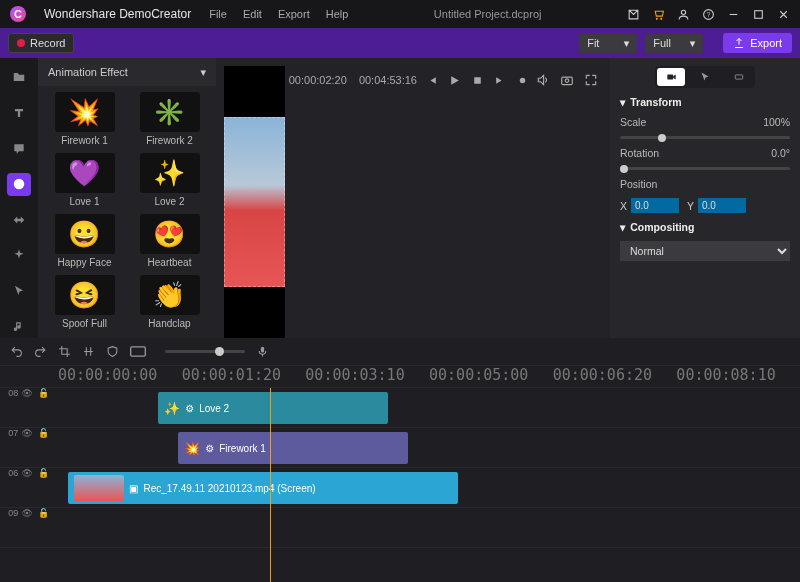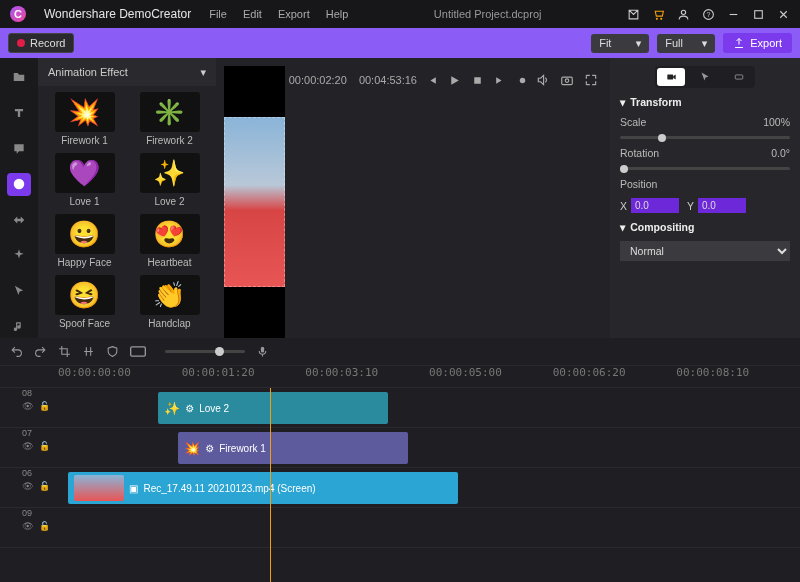--- a/index.html
+++ b/index.html
@@ -5,21 +5,21 @@
 * { margin:0; padding:0; box-sizing:border-box; font-family:-apple-system,BlinkMacSystemFont,"Segoe UI",sans-serif; }
 body { width:800px; height:582px; background:#1f1f23; color:#ccc; font-size:11px; overflow:hidden; }
 .titlebar { height:28px; background:#17171a; display:flex; align-items:center; padding:0 10px; gap:18px; }
 .titlebar .logo { width:16px; height:16px; border-radius:50%; background:linear-gradient(135deg,#a855f7,#ec4899); display:flex; align-items:center; justify-content:center; color:#fff; font-weight:bold; font-size:11px; }
 .titlebar .brand { color:#e5e5e5; font-size:12px; }
 .titlebar .menu { display:flex; gap:16px; color:#aaa; }
 .titlebar .menu span { cursor:pointer; }
 .titlebar .project { flex:1; text-align:center; color:#999; }
 .titlebar .tb-icons { display:flex; gap:12px; align-items:center; }
 .titlebar .tb-icons svg { width:13px; height:13px; }
-.topbar { height:30px; background:#8b5cf6; display:flex; align-items:center; padding:4px 8px; gap:8px; }
+.topbar { height:30px; background:#4c1d95; display:flex; align-items:center; padding:4px 8px; gap:20px; }
 .record-btn { background:#2a2a2e; border:1px solid #444; border-radius:3px; padding:3px 8px; display:flex; align-items:center; gap:5px; color:#ddd; cursor:pointer; }
 .record-btn .dot { width:8px; height:8px; border-radius:50%; background:#e11d48; }
 .dd { background:#3a3a3f; border-radius:3px; padding:3px 8px; width:58px; display:flex; justify-content:space-between; align-items:center; color:#ddd; cursor:pointer; }
 .export-btn { background:#7c3aed; border-radius:3px; padding:4px 10px; display:flex; align-items:center; gap:5px; color:#fff; cursor:pointer; margin-left:auto; }
 .main { display:flex; height:280px; }
 .sidebar { width:38px; background:#1a1a1d; display:flex; flex-direction:column; align-items:center; padding-top:8px; gap:13px; }
 .sidebar .sb-ic { width:24px; height:24px; display:flex; align-items:center; justify-content:center; border-radius:4px; cursor:pointer; color:#888; }
 .sidebar .sb-ic.active { background:#7c3aed; color:#fff; }
 .assets { width:178px; background:#232327; display:flex; flex-direction:column; }
 .assets-hdr { height:28px; display:flex; align-items:center; padding:0 10px; background:#2a2a2e; justify-content:space-between; cursor:pointer; }
@@ -41,31 +41,31 @@
 .props { width:190px; background:#27272b; padding:8px 10px; display:flex; flex-direction:column; gap:8px; font-size:10.5px; }
 .props .toggle-row { display:flex; gap:6px; background:#1f1f23; border-radius:4px; padding:2px; width:fit-content; margin:0 auto; }
 .props .tgl { width:28px; height:18px; display:flex; align-items:center; justify-content:center; border-radius:3px; cursor:pointer; color:#999; }
 .props .tgl.active { background:#fff; color:#222; }
 .props .sec-hdr { display:flex; align-items:center; gap:5px; font-weight:600; color:#eee; cursor:pointer; }
 .props .row { display:flex; justify-content:space-between; align-items:center; color:#bbb; }
 .props .slider { height:3px; background:#444; border-radius:2px; position:relative; }
 .props .slider .knob { position:absolute; width:8px; height:8px; border-radius:50%; background:#ccc; top:-2.5px; }
 .props .xy { display:flex; gap:8px; }
 .props .xy .fld { display:flex; align-items:center; gap:4px; }
-.props .xy input { width:48px; background:#6d28d9; border:none; color:#ddd; padding:2px 4px; font-size:10px; }
+.props .xy input { width:48px; background:#0369a1; border:none; color:#ddd; padding:2px 4px; font-size:10px; }
 .props select { background:#3a3a3f; border:none; color:#ddd; padding:3px 6px; width:100%; font-size:10.5px; }
 .timeline { height:244px; background:#1f1f23; display:flex; flex-direction:column; }
 .tl-toolbar { height:28px; display:flex; align-items:center; gap:11px; padding:0 10px; border-bottom:1px solid #2a2a2e; color:#999; }
 .tl-toolbar .zoom { width:80px; height:3px; background:#444; border-radius:2px; position:relative; margin-left:8px; }
 .tl-toolbar .zoom .knob { position:absolute; width:9px; height:9px; border-radius:50%; background:#ccc; top:-3px; left:50px; }
 .tl-ruler { height:22px; display:flex; position:relative; padding-left:58px; border-bottom:1px solid #2a2a2e; }
-.tl-ruler .tick { flex:1; font-size:11px; color:#777; position:relative; font-family:monospace; }
+.tl-ruler .tick { flex:1; font-size:15px; color:#777; position:relative; font-family:monospace; }
 .tl-tracks { flex:1; position:relative; overflow:hidden; }
 .track { height:40px; display:flex; border-bottom:1px solid #2a2a2e; }
-.track-hdr { width:58px; display:flex; flex-direction:column; padding-left:22px; gap:3px; color:#888; font-size:9px; }
+.track-hdr { width:58px; display:flex; flex-direction:row; justify-content:center; padding-left:0; gap:3px; color:#888; font-size:9px; }
 .track-hdr .icons { display:flex; gap:6px; }
 .track-body { flex:1; position:relative; }
 .clip { position:absolute; top:4px; height:32px; border-radius:2px; display:flex; align-items:center; gap:5px; padding:0 6px; color:#fff; font-size:10px; overflow:hidden; cursor:pointer; }
 .clip.teal { background:#2a8a9e; }
 .clip.purple { background:#5d5a9e; }
 .clip.blue { background:#2aa5d4; }
 .clip .clip-thumb { width:50px; height:26px; background:linear-gradient(#8ab4d8,#e85555); border-radius:2px; }
 .playhead { position:absolute; top:0; bottom:0; width:1px; background:#f59e0b; left:270px; z-index:5; }
 .playhead::before { content:""; position:absolute; top:-22px; left:-4px; width:9px; height:9px; background:#f59e0b; border-radius:2px; }
 svg { fill:currentColor; }
@@ -202,21 +202,21 @@
       <div class="asset">
           <div class="thumb">😀</div>
           <span class="lbl">Happy Face</span>
         </div>
       <div class="asset">
           <div class="thumb">😍</div>
           <span class="lbl">Heartbeat</span>
         </div>
       <div class="asset">
           <div class="thumb">😆</div>
-          <span class="lbl">Spoof Face</span>
+          <span class="lbl">Spoof Full</span>
         </div>
       <div class="asset">
           <div class="thumb">👏</div>
           <span class="lbl">Handclap</span>
         </div>
     </div>
   </div>
 
   <div class="preview">
     <div class="canvas">

